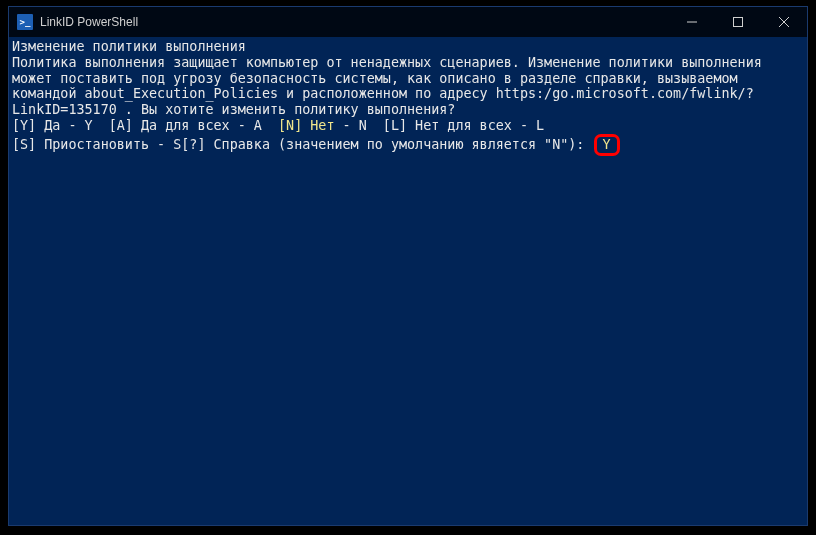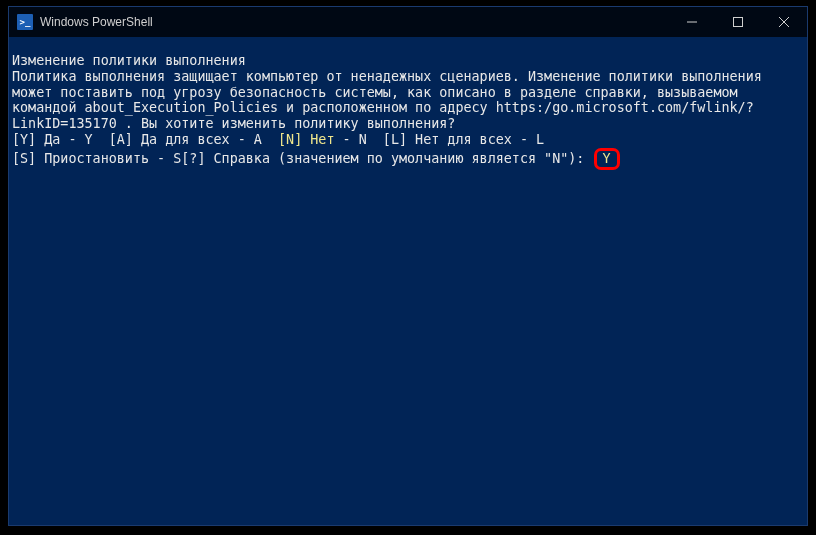--- a/index.html
+++ b/index.html
@@ -43,21 +43,21 @@
     }
     .controls { display: flex; height: 100%; }
     .ctrl {
       width: 46px; height: 100%;
       display: flex; align-items: center; justify-content: center;
       color: #cfcfcf;
     }
     .ctrl svg { pointer-events: none; }
     .terminal {
       flex: 1;
-      padding: 16px 3px;
+      padding: 2px 3px;
       font-family: Consolas, 'Lucida Console', monospace;
       font-size: 13.4px;
       line-height: 1.18;
       color: #e8e8e8;
       white-space: pre-wrap;
       word-break: break-word;
       overflow: hidden;
     }
     .hl-yellow { color: #f0e68c; text-align: center; }
     .input-char {
@@ -70,21 +70,21 @@
       line-height: 1;
     }
   </style>
 </head>
 <body>
 
 <div class="window">
   <div class="titlebar">
     <div class="title-left">
       <div class="ps-icon">&gt;_</div>
-      <span>Windows PowerShell</span>
+      <span>LinkID PowerShell</span>
     </div>
     <div class="controls">
       <div class="ctrl">
         <svg width="10" height="10" viewBox="0 0 10 10">
             <line x1="0" y1="5" x2="10" y2="5" stroke="#cfcfcf" stroke-width="1"></line>
           </svg>
       </div>
       <div class="ctrl">
         <svg width="10" height="10" viewBox="0 0 10 10">
             <rect x="0.5" y="0.5" width="9" height="9" fill="none" stroke="#cfcfcf" stroke-width="1"></rect>

